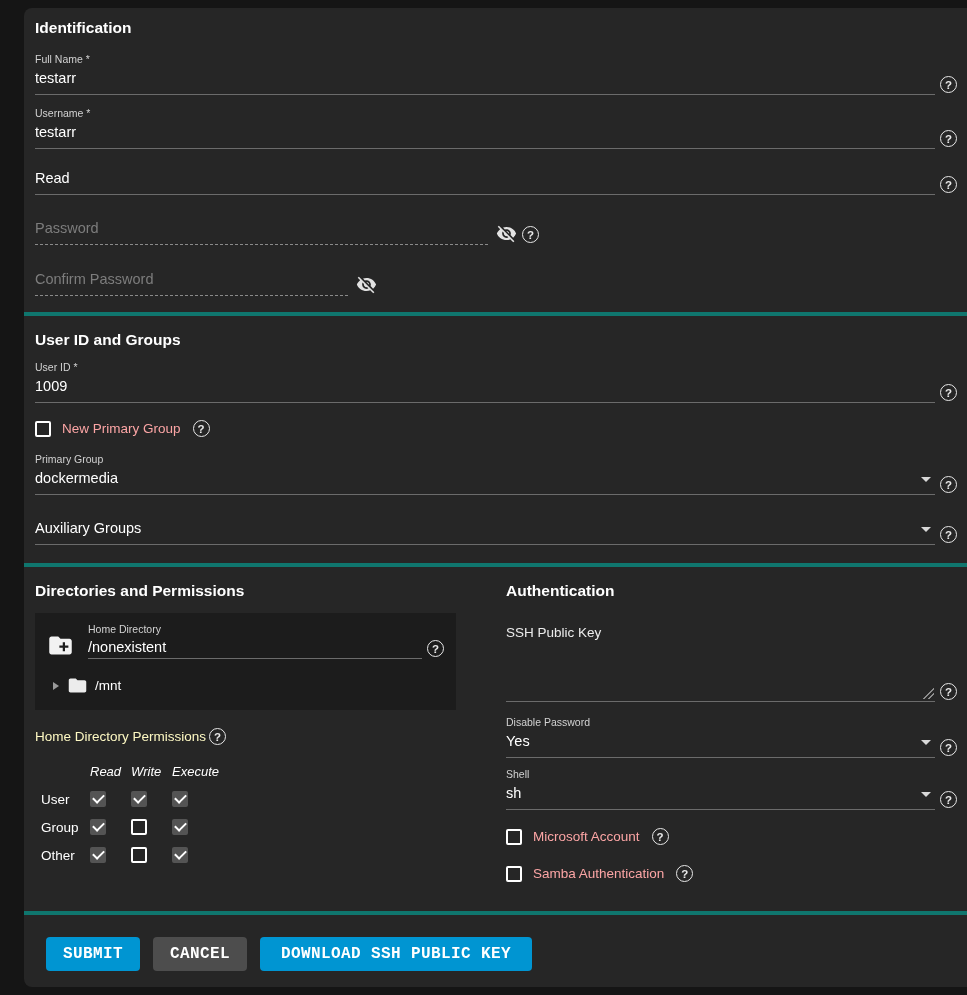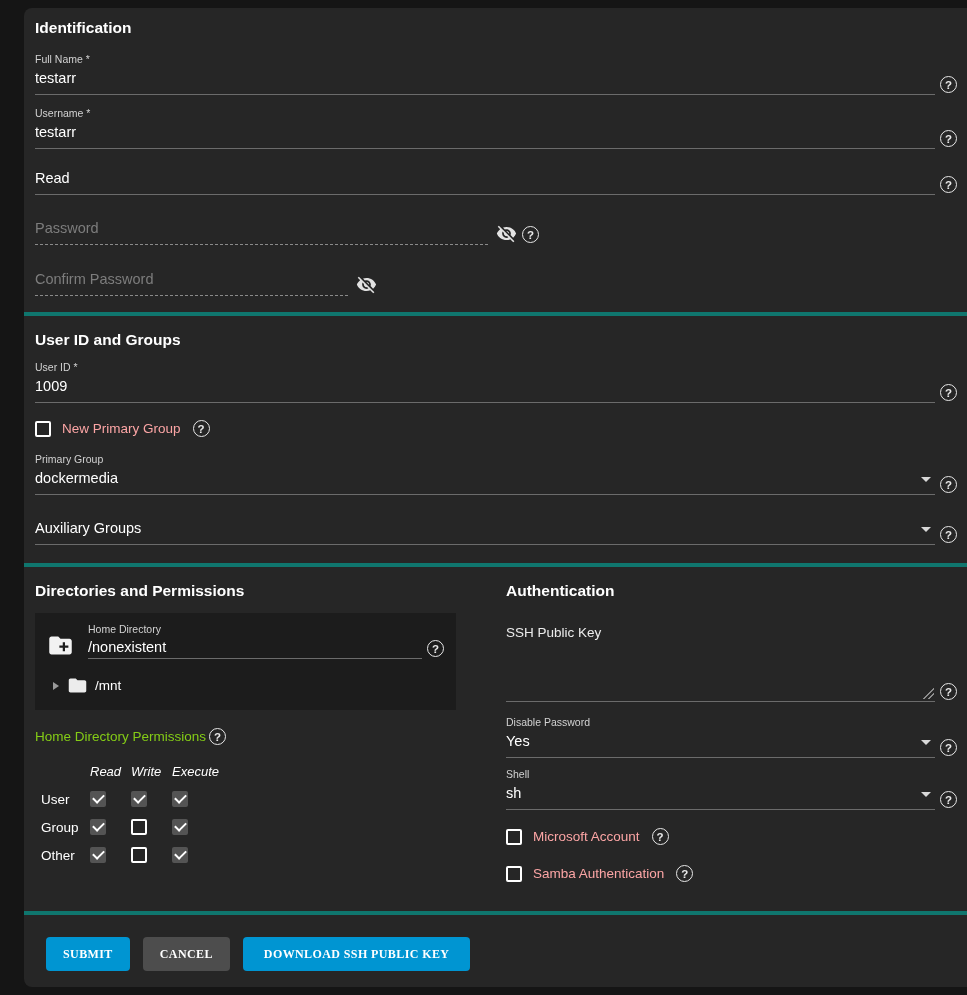--- a/index.html
+++ b/index.html
@@ -66,38 +66,38 @@
   .homedir-row .field-label { margin-bottom:2px; }
   .tree-row { display:flex; align-items:center; margin-top:16px; cursor:pointer; }
   .tree-caret {
     width:0; height:0; margin-left:6px;
     border-top:4.5px solid transparent; border-bottom:4.5px solid transparent;
     border-left:6px solid #9a9a9a;
   }
   .tree-label { font-size:13.5px; color:#fff; margin-left:7px; }
 
   .perm-title-row { display:flex; align-items:center; margin-top:18px; }
-  .perm-title { font-size:13.5px; color:#84cc16; }
+  .perm-title { font-size:13.5px; color:#fef9c3; }
   .perm-grid { margin-top:12px; margin-left:6px; }
   .perm-row { display:grid; grid-template-columns:49px 41px 41px 60px; align-items:center; height:28px; }
   .perm-head { font-size:13px; color:#fff;font-style:italic; }
   .perm-rowlabel { font-size:13.5px; color:#fff; }
 
   .ssh-label { font-size:13.5px; color:#ececec; margin-top:25px; }
   .ssh-box-row { display:flex; align-items:flex-end; }
   .ssh-box { flex:1; height:62px; border-bottom:1px solid #6b6b6b; position:relative; cursor:text; }
   .resize-handle {
     position:absolute; right:1px; bottom:2px; width:13px; height:13px;
     background:repeating-linear-gradient(135deg, transparent 0 2.5px, #8d8d8d 2.5px 3.8px);
     clip-path:polygon(100% 0, 100% 100%, 0 100%); cursor:nwse-resize;
   }
   .btn-row { display:flex; align-items:center; padding-top:22px; margin-left:11px; gap:13px; }
   .btn {
     height:34px; border:none; border-radius:4px; color:#fff;
-    font-family:Liberation Serif, serif; font-size:12px; font-weight:bold;
+    font-family:Liberation Mono, monospace; font-size:16px; font-weight:bold;
     letter-spacing:0.4px; cursor:pointer; padding:0 17px;
   }
   .btn-primary { background:#0095d2; }
   .btn-neutral { background:#4d4d4d; }
 
   svg { display:block; }
 
   .mt12{margin-top:12px}.mt14{margin-top:14px}.mt16{margin-top:16px}.mt17{margin-top:17px}
   .mt18{margin-top:18px}.mt20{margin-top:20px}.mt24{margin-top:24px}.mt25{margin-top:25px}.mt10{margin-top:10px}
 </style>

